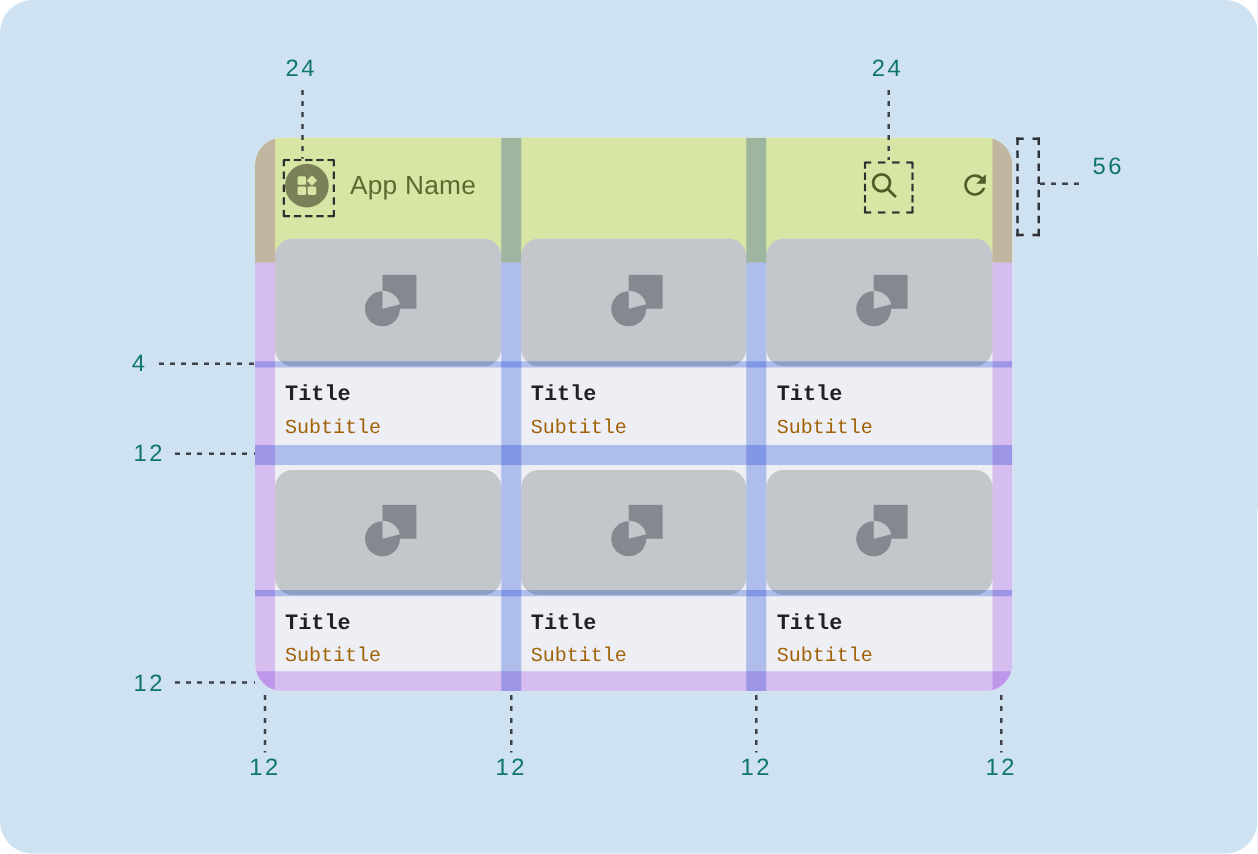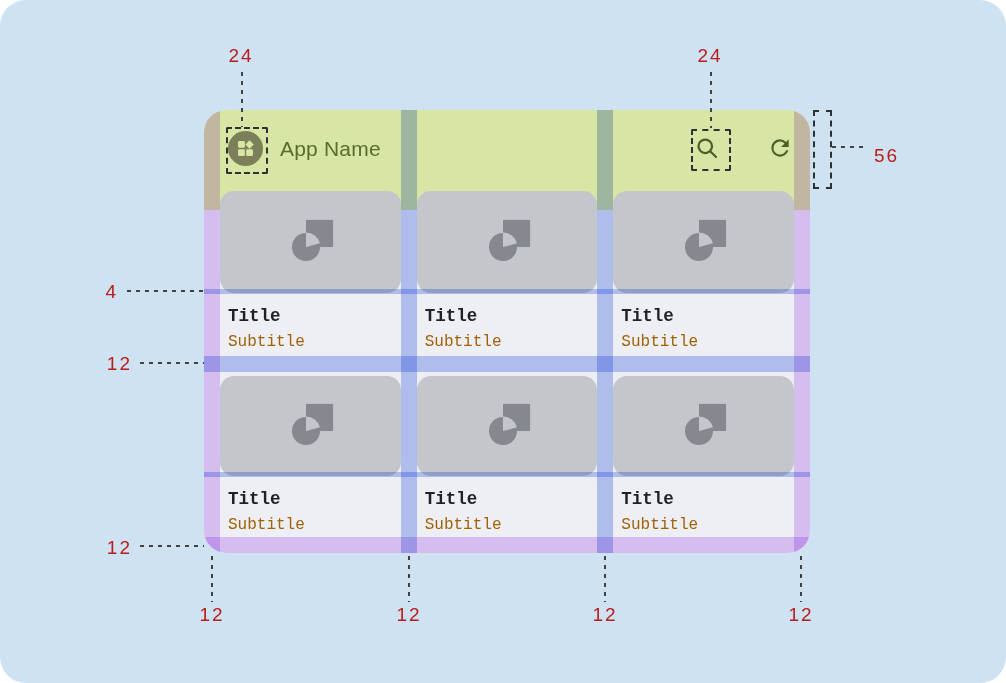--- a/index.html
+++ b/index.html
@@ -54,21 +54,21 @@
   .h { left:0; width:606px; }
   .h.blue   { background:#bccaf7; }
   .h.purple { background:#e5cbfa; }
   .h1 { top:179px; height:5px; }
   .h2 { top:246px; height:16px; }
   .h3 { top:362px; height:5px; }
   .h4 { top:427px; height:16px; }
 
   
   .ann {
-    position:absolute; font-size:19px; font-weight:500; color:#b91c1c;
+    position:absolute; font-size:19px; font-weight:500; color:#0f766e;
     letter-spacing:2px; line-height:20px;
   }
   .center { text-align:center; } .right { text-align:right; }
   .dline-v { position:absolute; width:2px;
     background:repeating-linear-gradient(to bottom,#3e4146 0 4px,transparent 4px 9px); }
   .dline-h { position:absolute; height:2px;
     background:repeating-linear-gradient(to right,#3e4146 0 4px,transparent 4px 9px); }
   .dbox { position:absolute; border:2px dashed #2e3134; border-radius:2px; background:transparent; }
 </style>
 </head>
@@ -194,21 +194,21 @@
   <div class="ann center" style="left:215px; top:46px; width:52px;">24</div>
   <div class="dline-v" style="left:241px; top:72px; height:55px;"></div>
   <div class="dbox" style="left:226px; top:127px; width:38px; height:43px;"></div>
 
   <div class="ann center" style="left:684px; top:46px; width:52px;">24</div>
   <div class="dline-v" style="left:710px; top:72px; height:56px;"></div>
   <div class="dbox" style="left:691px; top:129px; width:36px; height:38px;"></div>
 
   <div class="dbox" style="left:813px; top:110px; width:15px; height:75px; border-radius:0;"></div>
   <div class="dline-h" style="left:832px; top:146px; width:36px;"></div>
-  <div class="ann" style="left:874px; top:146px;">56</div>
+  <div class="ann" style="left:874px; top:124px;">56</div>
 
   <div class="ann right" style="left:84px; top:282px; width:34px;">4</div>
   <div class="dline-h" style="left:127px; top:290px; width:77px;"></div>
 
   <div class="ann right" style="left:84px; top:354px; width:48px;">12</div>
   <div class="dline-h" style="left:140px; top:362px; width:64px;"></div>
 
   <div class="ann right" style="left:84px; top:538px; width:48px;">12</div>
   <div class="dline-h" style="left:140px; top:545px; width:64px;"></div>
 

